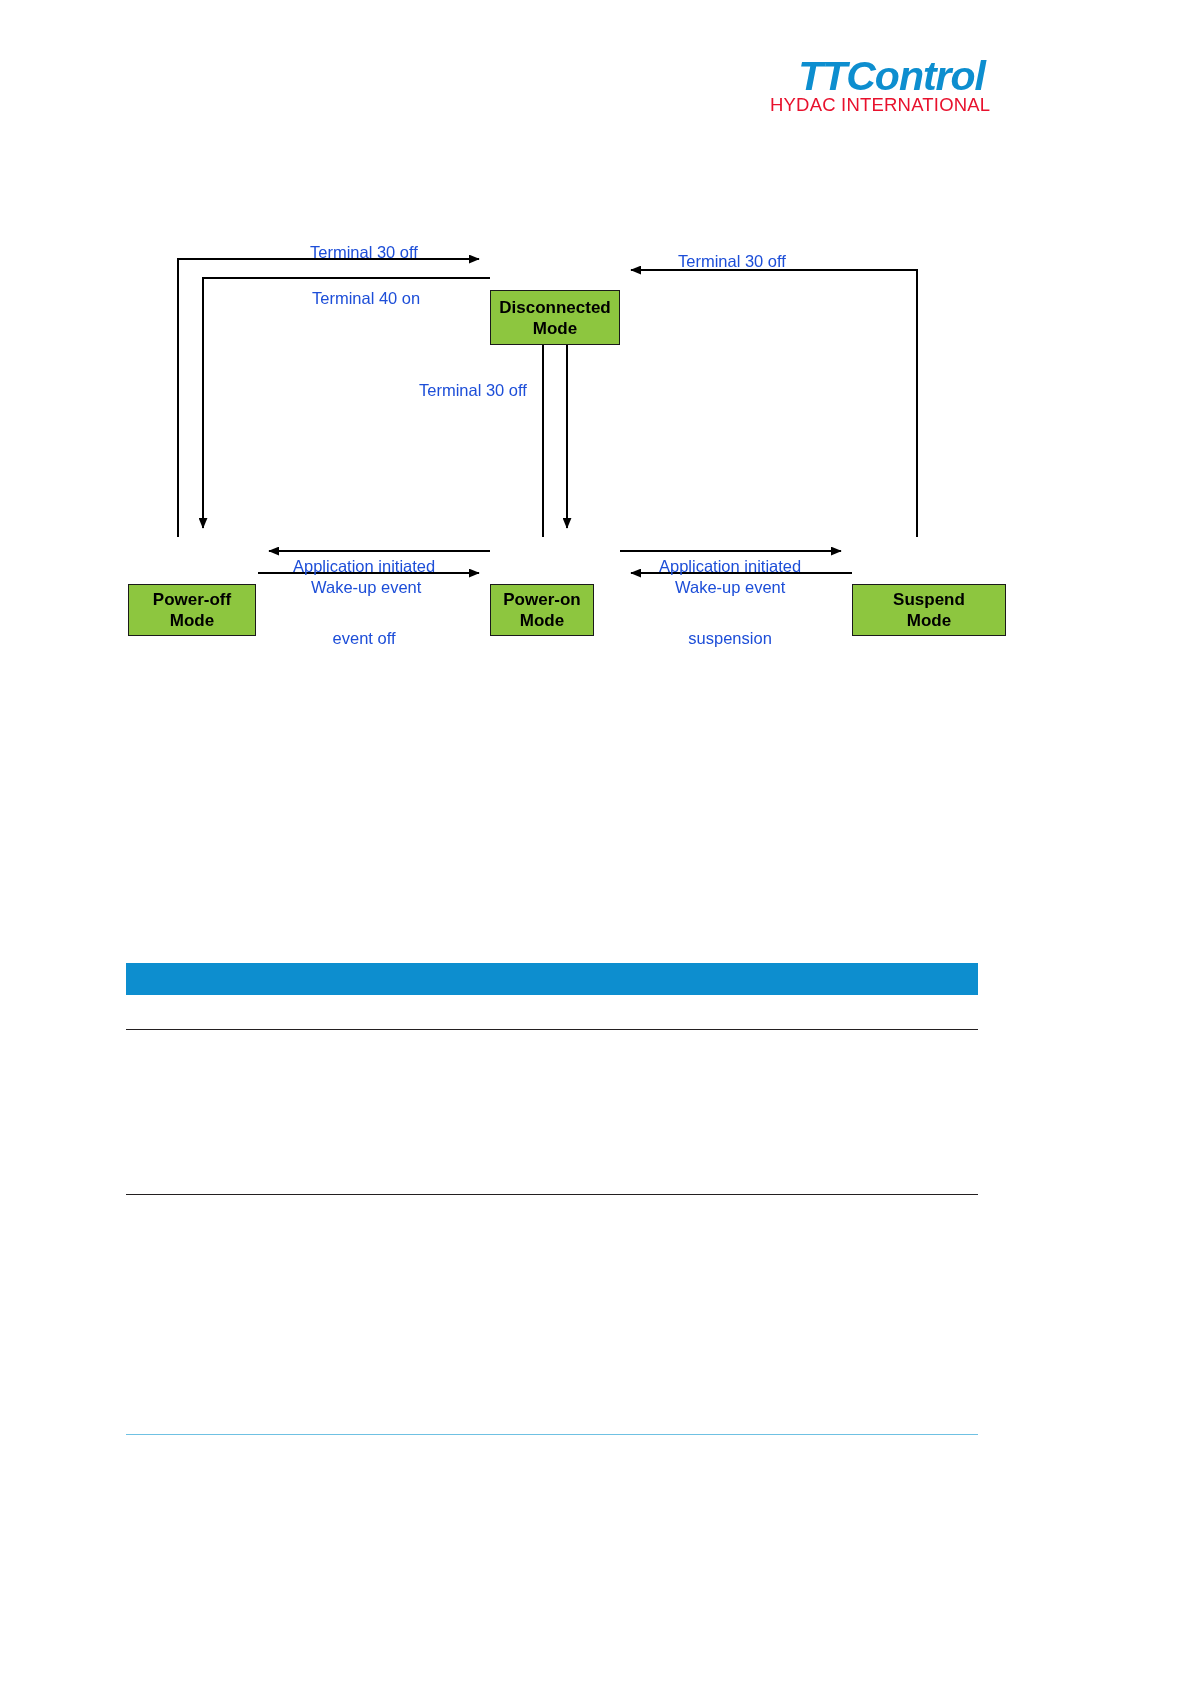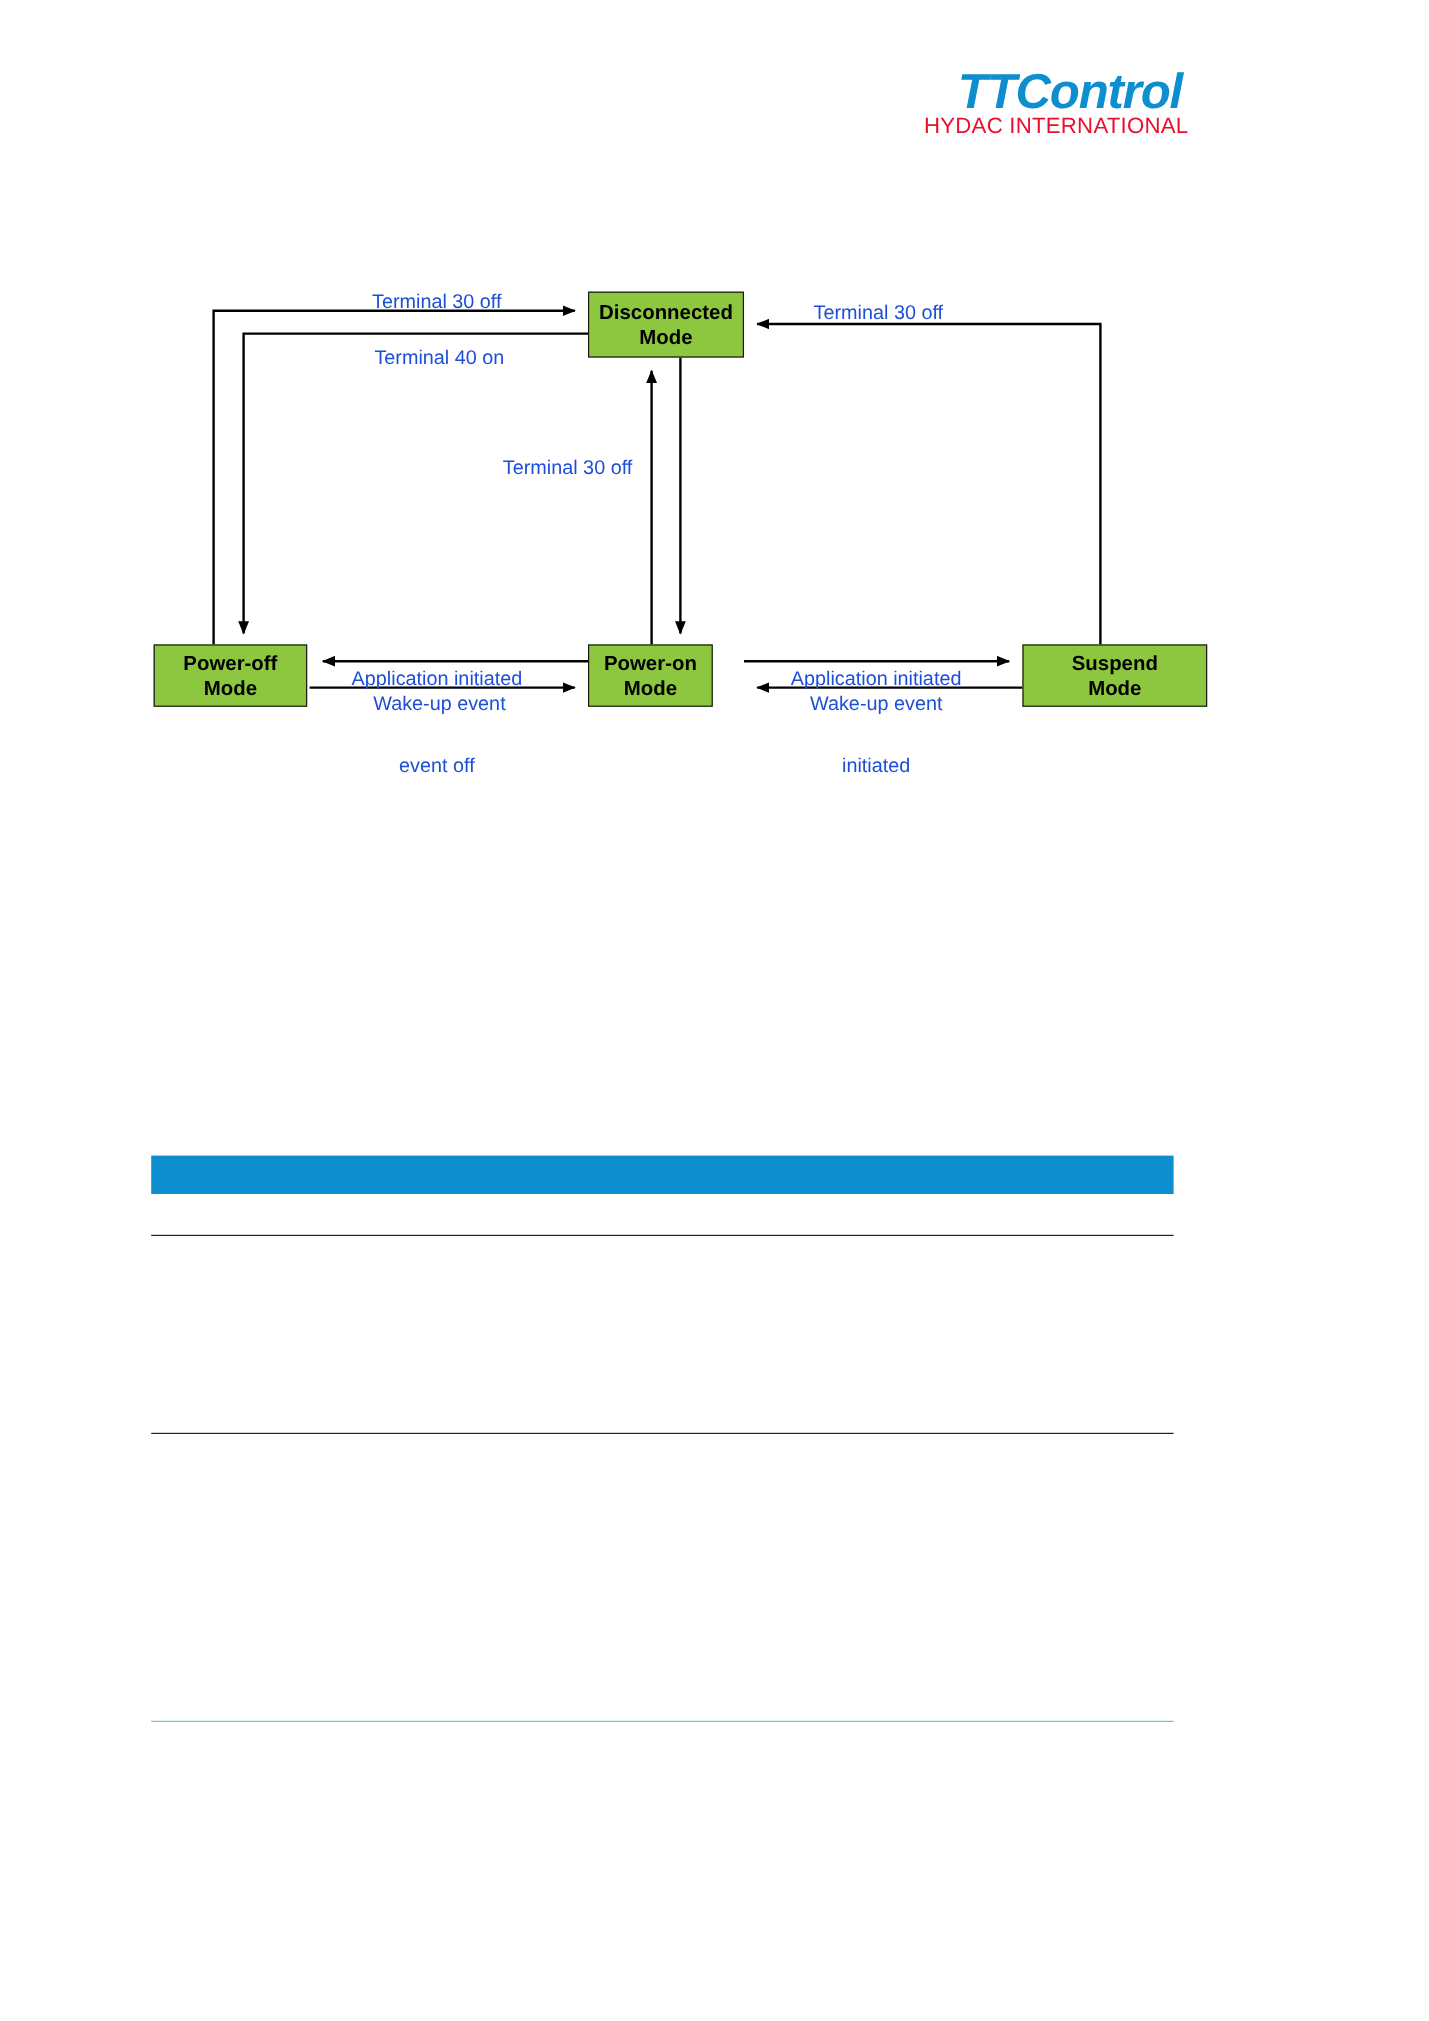--- a/index.html
+++ b/index.html
@@ -68,20 +68,21 @@
     display: flex;
     flex-direction: column;
     align-items: center;
     justify-content: center;
     font-family: "Liberation Sans", sans-serif;
     font-weight: bold;
     font-size: 17px;
     line-height: 21px;
     color: #000000;
     text-align: center;
+    margin-top: 47px;
   }
 
   #node-disconnected { left: 490px; top: 243px; width: 130px; height: 55px; }
   #node-poweroff     { left: 128px; top: 537px; width: 128px; height: 52px; }
   #node-poweron      { left: 490px; top: 537px; width: 104px; height: 52px; }
   #node-suspend      { left: 852px; top: 537px; width: 154px; height: 52px; }
 
   .edge-label {
     position: absolute;
     font-family: "Liberation Sans", sans-serif;
@@ -200,21 +201,21 @@
 
     <div class="edge-label center" id="lbl-appoff">
       <div>Application initiated</div>
       <div>event off</div>
     </div>
 
     <div class="edge-label center" id="lbl-wake-left">Wake-up event</div>
 
     <div class="edge-label center" id="lbl-appsusp">
       <div>Application initiated</div>
-      <div>initiated</div>
+      <div>suspension</div>
     </div>
 
     <div class="edge-label center" id="lbl-wake-right">Wake-up event</div>
   </div>
 
   <div class="blue-bar"></div>
   <div class="rule" id="rule-1"></div>
   <div class="rule" id="rule-2"></div>
   <div class="footer-rule"></div>
 

